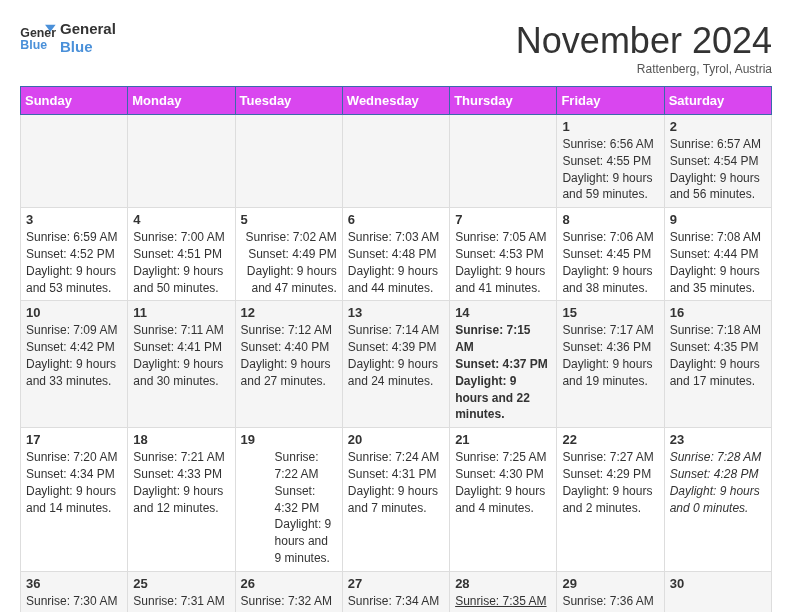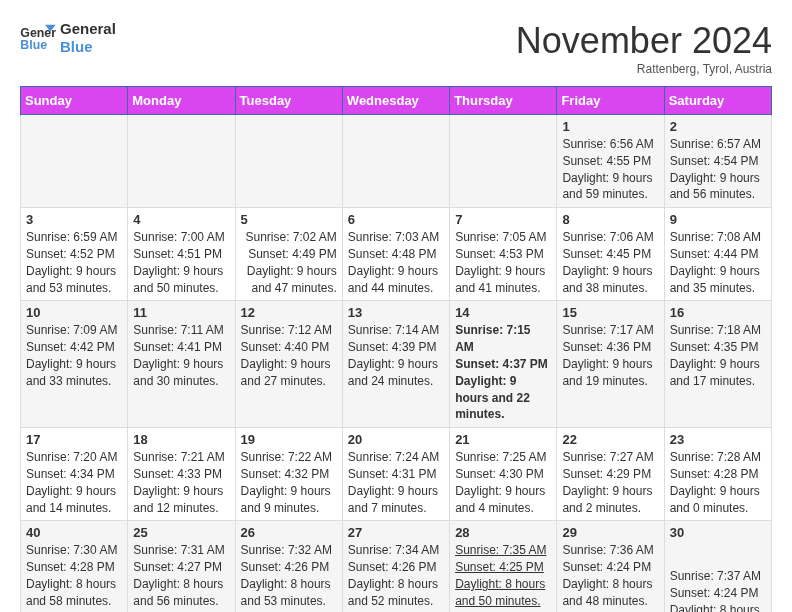--- a/index.html
+++ b/index.html
@@ -230,21 +230,21 @@
 Daylight: 9 hours and 14 minutes.</div>
         </td>
         <td>
           <span class="day-num">18</span>
           <div class="day-info" style="white-space: pre-line;">Sunrise: 7:21 AM
 Sunset: 4:33 PM
 Daylight: 9 hours and 12 minutes.</div>
         </td>
         <td>
           <span class="day-num">19</span>
-          <div class="day-info" style="white-space: pre-line;">Sunrise: 7:22 AM
+          <div class="day-info" style="white-space: pre-line; margin-left: 34px;">Sunrise: 7:22 AM
 Sunset: 4:32 PM
 Daylight: 9 hours and 9 minutes.</div>
         </td>
         <td>
           <span class="day-num">20</span>
           <div class="day-info" style="white-space: pre-line;">Sunrise: 7:24 AM
 Sunset: 4:31 PM
 Daylight: 9 hours and 7 minutes.</div>
         </td>
         <td>
@@ -254,28 +254,28 @@
 Daylight: 9 hours and 4 minutes.</div>
         </td>
         <td>
           <span class="day-num">22</span>
           <div class="day-info" style="white-space: pre-line;">Sunrise: 7:27 AM
 Sunset: 4:29 PM
 Daylight: 9 hours and 2 minutes.</div>
         </td>
         <td>
           <span class="day-num">23</span>
-          <div class="day-info" style="white-space: pre-line;">Sunrise: 7:28 AM
+          <div class="day-info" style="white-space: pre-line; font-style: italic;">Sunrise: 7:28 AM
 Sunset: 4:28 PM
 Daylight: 9 hours and 0 minutes.</div>
         </td>
       </tr>
       <tr>
         <td>
-          <span class="day-num">40</span>
+          <span class="day-num">36</span>
           <div class="day-info" style="white-space: pre-line;">Sunrise: 7:30 AM
 Sunset: 4:28 PM
 Daylight: 8 hours and 58 minutes.</div>
         </td>
         <td>
           <span class="day-num">25</span>
           <div class="day-info" style="white-space: pre-line;">Sunrise: 7:31 AM
 Sunset: 4:27 PM
 Daylight: 8 hours and 56 minutes.</div>
         </td>

